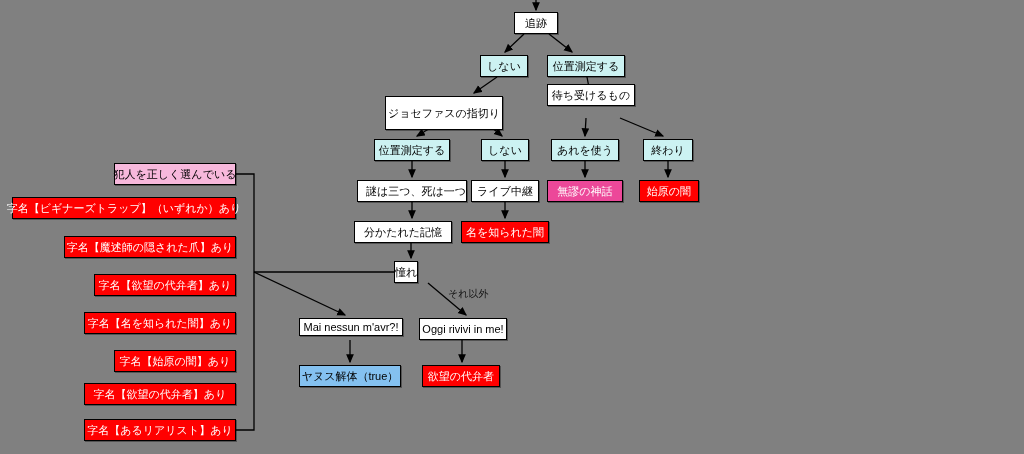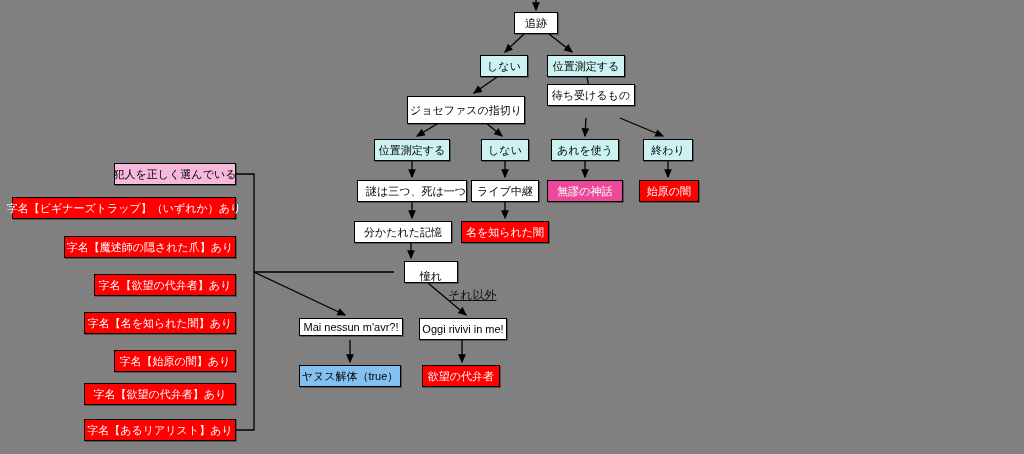--- a/index.html
+++ b/index.html
@@ -38,25 +38,24 @@
     box-shadow: 1px 1px 0 rgba(0,0,0,0.35);
   }
   .n-white  { background: #ffffff; color: #000000; }
   .n-cyan   { background: #ccf2f2; color: #000000; }
   .n-red    { background: #ff0000; color: #ffffff; }
   .n-black  { background: #ec4899; color: #ffffff; }
   .n-pink   { background: #f7b8dc; color: #000000; }
   .n-blue   { background: #84c1f0; color: #000000; }
   .edge-label {
     position: absolute;
-    font-size: 12px;
+    font-size: 10px;
     color: #111111;
     white-space: nowrap;
     background: transparent;
-    text-decoration: underline;
   }
 </style>
 </head>
 <body>
 
 <div id="canvas">
 
   <svg class="edges" viewBox="0 0 1024 454">
     <defs>
       <marker id="arrowhead" markerWidth="7" markerHeight="7" refX="6" refY="3" orient="auto" markerUnits="strokeWidth">
@@ -115,21 +114,21 @@
 
   <div class="node n-white" style="left:514px; top:12px; width:44px; height:22px;">
     <span>追跡</span>
   </div>
   <div class="node n-cyan" style="left:480px; top:55px; width:48px; height:22px;">
     <span>しない</span>
   </div>
   <div class="node n-cyan" style="left:547px; top:55px; width:78px; height:22px;">
     <span>位置測定する</span>
   </div>
-  <div class="node n-white" style="left:407px; top:96px; width:118px; height:28px;">
+  <div class="node n-white" style="left:385px; top:96px; width:118px; height:34px;">
     <span>ジョセファスの指切り</span>
   </div>
   <div class="node n-white" style="left:547px; top:84px; width:88px; height:22px;">
     <span>待ち受けるもの</span>
   </div>
   <div class="node n-cyan" style="left:374px; top:139px; width:76px; height:22px;">
     <span>位置測定する</span>
   </div>
   <div class="node n-cyan" style="left:481px; top:139px; width:48px; height:22px;">
     <span>しない</span>
@@ -151,21 +150,21 @@
   </div>
   <div class="node n-red" style="left:639px; top:180px; width:60px; height:22px;">
     <span>始原の闇</span>
   </div>
   <div class="node n-white" style="left:354px; top:221px; width:98px; height:22px;">
     <span>分かたれた記憶</span>
   </div>
   <div class="node n-red" style="left:461px; top:221px; width:88px; height:22px;">
     <span>名を知られた闇</span>
   </div>
-  <div class="node n-white" style="left:404px; top:261px; width:54px; height:22px;align-items:flex-end;">
+  <div class="node n-white" style="left:394px; top:261px; width:24px; height:22px;">
     <span>憧れ</span>
   </div>
   <div class="node n-white" style="left:299px; top:318px; width:104px; height:18px;">
     <span>Mai nessun m'avr?!</span>
   </div>
   <div class="node n-white" style="left:419px; top:318px; width:88px; height:22px;">
     <span>Oggi rivivi in me!</span>
   </div>
   <div class="node n-blue" style="left:299px; top:365px; width:102px; height:22px;">
     <span>ヤヌス解体（true）</span>

